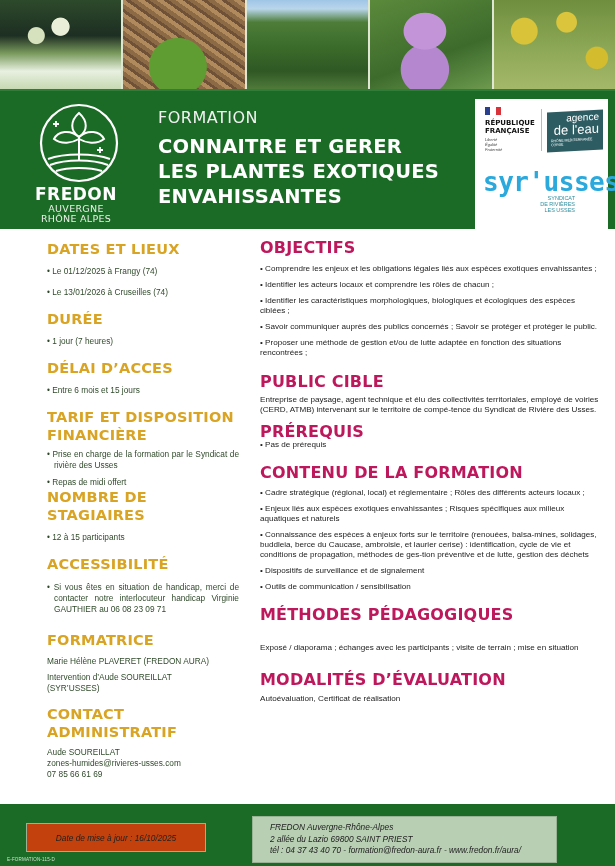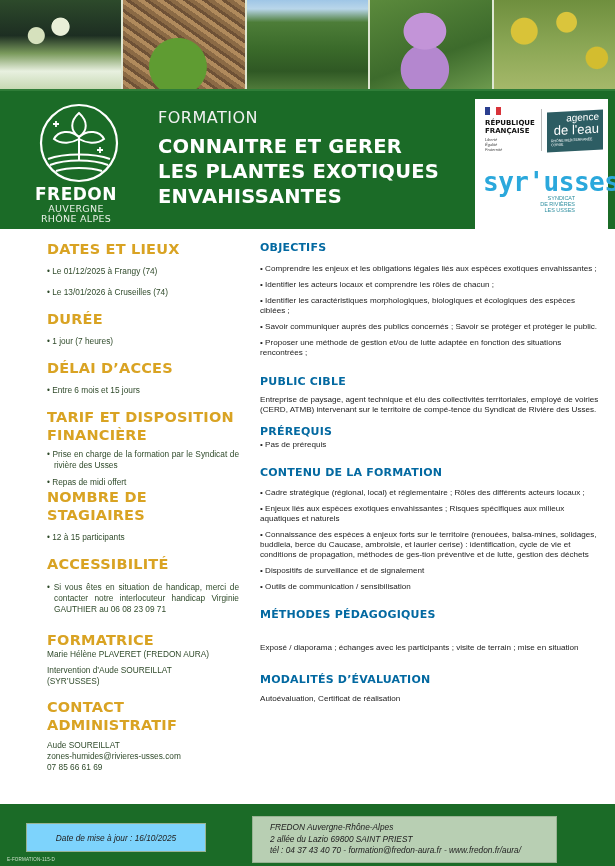--- a/index.html
+++ b/index.html
@@ -38,31 +38,31 @@
   .agence .a2 { font-size: 13px; line-height: 13px; text-align: right; }
   .agence .a3 { font-size: 3.5px; line-height: 4px; margin-top: 2px; }
   .syr { position: absolute; left: 8px; top: 68px; font-size: 26px; font-weight: bold; color: #2ba8dc; letter-spacing: -0.5px; font-family: "DejaVu Sans Mono", monospace; }
   .syr-sub { position: absolute; left: 40px; top: 96px; font-size: 5.5px; line-height: 6px; color: #2f8fa0; text-align: right; width: 60px; }
 
   
   .left { position: absolute; left: 47px; top: 240px; width: 192px; }
   .right { position: absolute; left: 260px; top: 240px; width: 340px; }
 
   .lh { color: #d9a323; font-weight: bold; font-size: 14.5px; letter-spacing: 0.2px; font-family: "DejaVu Sans", sans-serif; line-height: 18px; }
-  .rh { color: #0369a1; font-weight: bold; font-size: 11px; letter-spacing: 0.2px; font-family: "DejaVu Sans", sans-serif; line-height: 16px; }
+  .rh { color: #be185d; font-weight: bold; font-size: 16px; letter-spacing: 0.2px; font-family: "DejaVu Sans", sans-serif; line-height: 16px; }
 
   .lt { font-size: 8.3px; color: #2f4a2a; line-height: 11px; }
   .rt { font-size: 8.1px; color: #222; line-height: 10px; }
   .bullet::before { content: "• "; }
   .just { text-align: justify; }
   .hang { padding-left: 7px; text-indent: -7px; }
 
   
   .footer { position: absolute; left: 0; top: 804px; width: 615px; height: 62px; background: #1b6b27; }
-  .f-left { position: absolute; left: 26px; top: 19px; width: 180px; height: 29px; background: #7dd3fc; border: 1px solid #98b393; display: flex; align-items: center; justify-content: center; font-size: 8.3px; font-style: italic; color: #222; }
+  .f-left { position: absolute; left: 26px; top: 19px; width: 180px; height: 29px; background: #c2410c; border: 1px solid #98b393; display: flex; align-items: center; justify-content: center; font-size: 8.3px; font-style: italic; color: #222; }
   .f-right { position: absolute; left: 252px; top: 12px; width: 305px; height: 47px; background: #b8cfb3; border: 1px solid #98b393; padding: 5px 0 0 17px; font-size: 8.3px; font-style: italic; color: #222; line-height: 11.5px; }
   .f-code { position: absolute; left: 7px; top: 53px; font-size: 4.5px; color: #cfe2cc; letter-spacing: 0.2px; }
 </style>
 </head>
 <body>
 
 <div class="photos">
   <div class="photo p1"></div>
   <div class="photo p2"></div>
   <div class="photo p3"></div>
@@ -142,21 +142,21 @@
   <div class="lt bullet just hang" style="margin-top:5px">Prise en charge de la formation par le Syndicat de rivière des Usses</div>
   <div class="lt bullet" style="margin-top:6px">Repas de midi offert</div>
 
   <div class="lh" style="">NOMBRE DE STAGIAIRES</div>
   <div class="lt bullet" style="margin-top:8px">12 à 15 participants</div>
 
   <div class="lh" style="margin-top:12px">ACCESSIBILITÉ</div>
   <div class="lt bullet just hang" style="margin-top:9px">Si vous êtes en situation de handicap, merci de contacter notre interlocuteur handicap Virginie GAUTHIER au 06 08 23 09 71</div>
 
   <div class="lh" style="margin-top:16px">FORMATRICE</div>
-  <div class="lt" style="">Marie Hélène PLAVERET (FREDON AURA)</div>
+  <div class="lt" style="margin-top:7px">Marie Hélène PLAVERET (FREDON AURA)</div>
   <div class="lt" style="margin-top:5px; width:150px">Intervention d’Aude SOUREILLAT (SYR’USSES)</div>
 
   <div class="lh" style="margin-top:11px">CONTACT ADMINISTRATIF</div>
   <div class="lt" style="margin-top:6px">Aude SOUREILLAT</div>
   <div class="lt">zones-humides@rivieres-usses.com</div>
   <div class="lt">07 85 66 61 69</div>
 </div>
 
 <div class="right">
   <div class="rh">OBJECTIFS</div>

